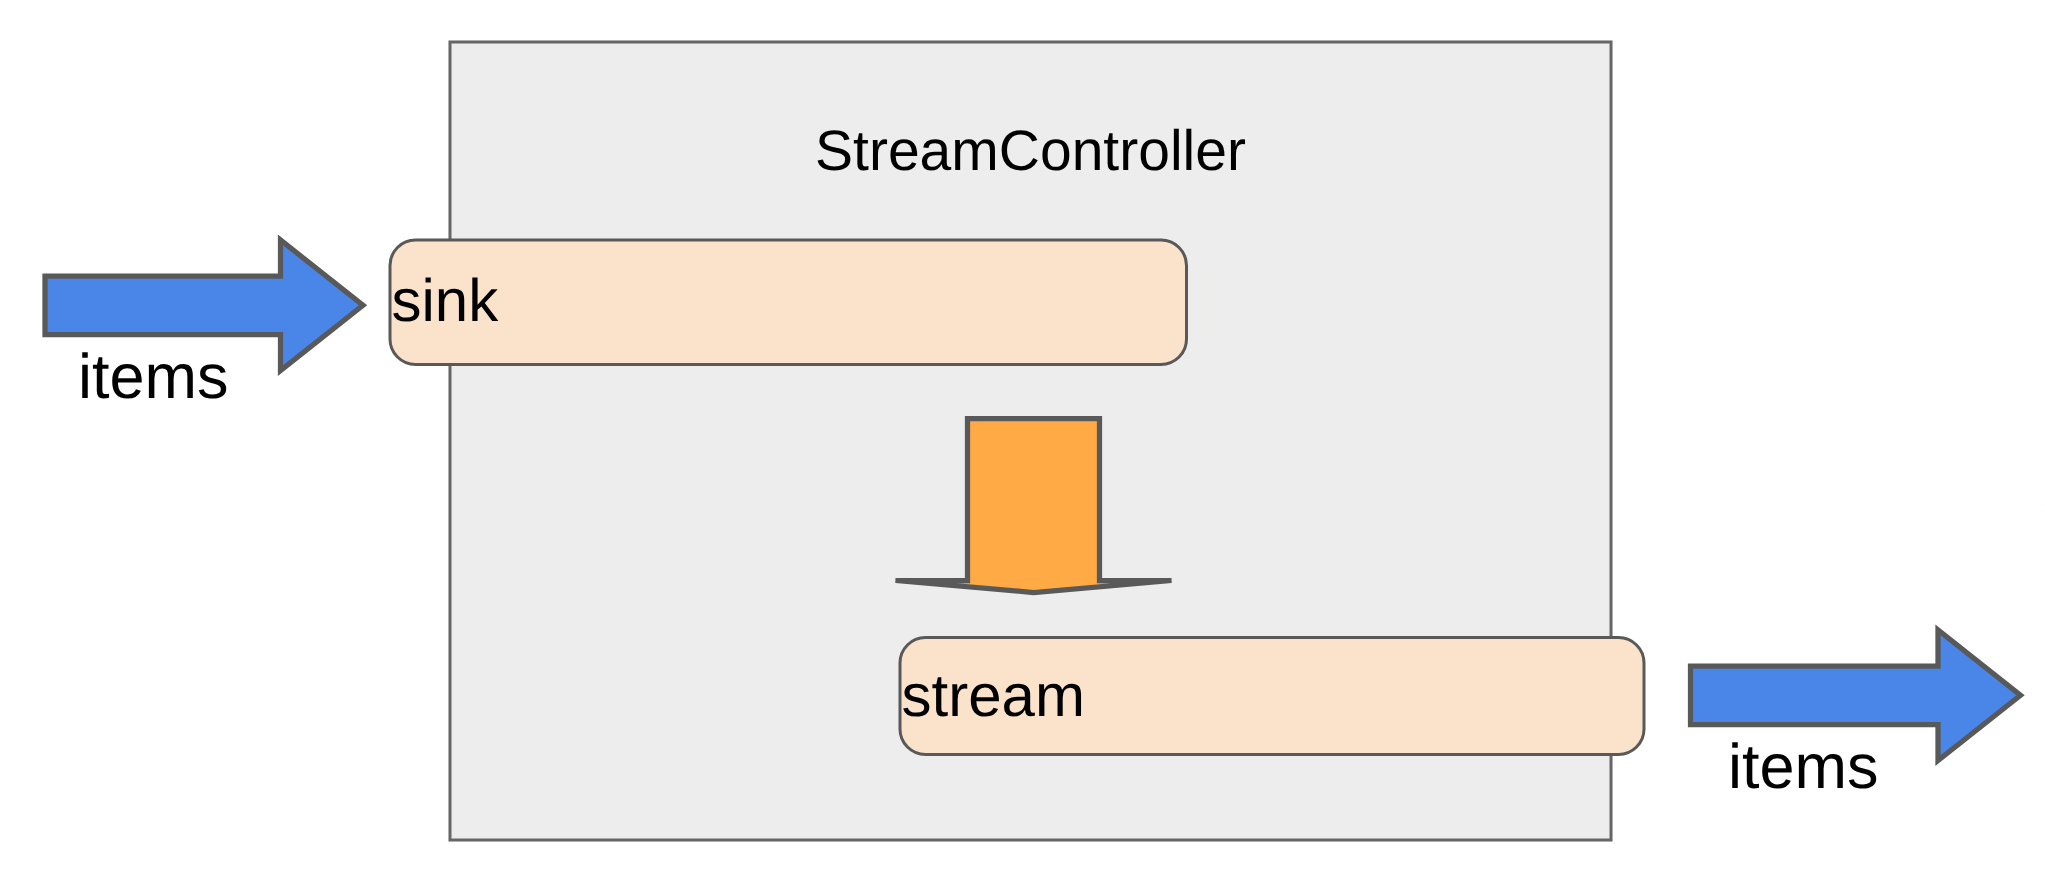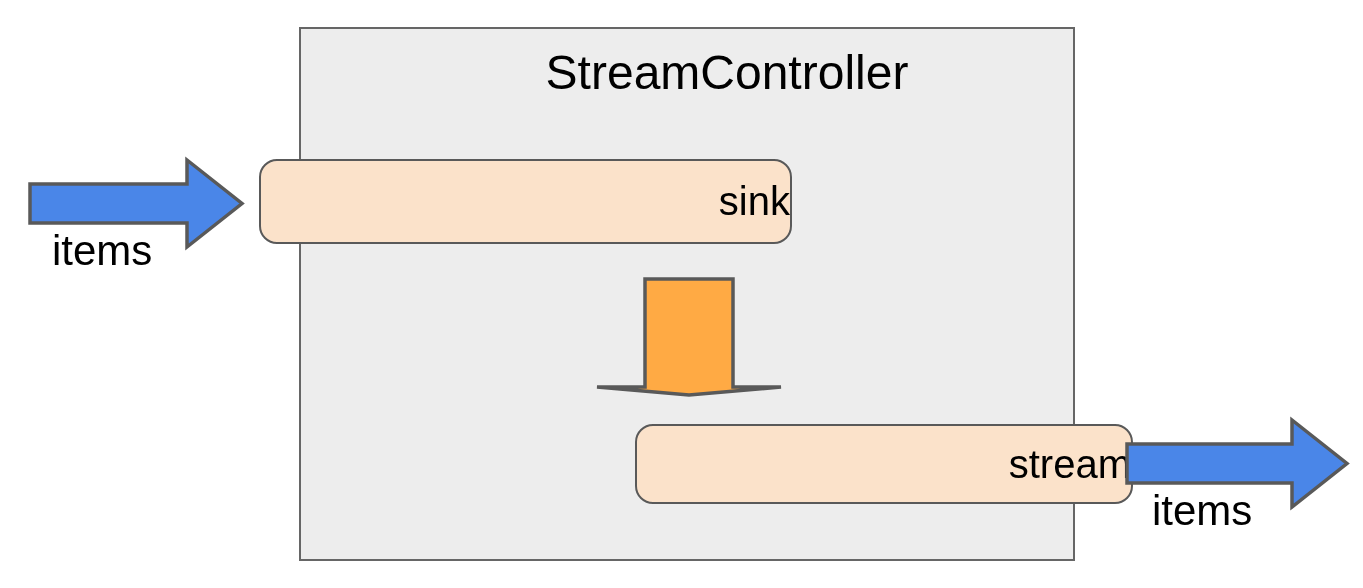--- a/index.html
+++ b/index.html
@@ -26,55 +26,53 @@
     top: 27px;
     width: 776px;
     height: 534px;
     background: #EDEDED;
     border: 2px solid #666666;
     box-sizing: border-box;
   }
   .controller-title {
     position: absolute;
     left: 299px;
-    top: 44px;
+    top: 72px;
     width: 776px;
     text-align: center;
-    font-size: 48px;
+    font-size: 38px;
     line-height: 58px;
     color: #000000;
     white-space: nowrap;
-    padding-left: 40px;
   }
 
   
   .pill {
     position: absolute;
     background: #FBE2CA;
     border: 2.5px solid #595959;
     border-radius: 18px;
     box-sizing: border-box;
     display: flex;
     align-items: center;
-    justify-content: flex-end;
+    justify-content: flex-start;
     color: #000000;
     font-size: 40px;
   }
   .pill-sink {
     left: 259px;
     top: 159px;
     width: 533px;
     height: 85px;
   }
   .pill-stream {
     left: 599px;
     top: 424px;
     width: 498px;
     height: 80px;
-    margin-left: 36px;
   }
 
   
   .arrow-wrap {
     position: absolute;
   }
   .arrow-wrap svg {
     display: block;
     overflow: visible;
   }

